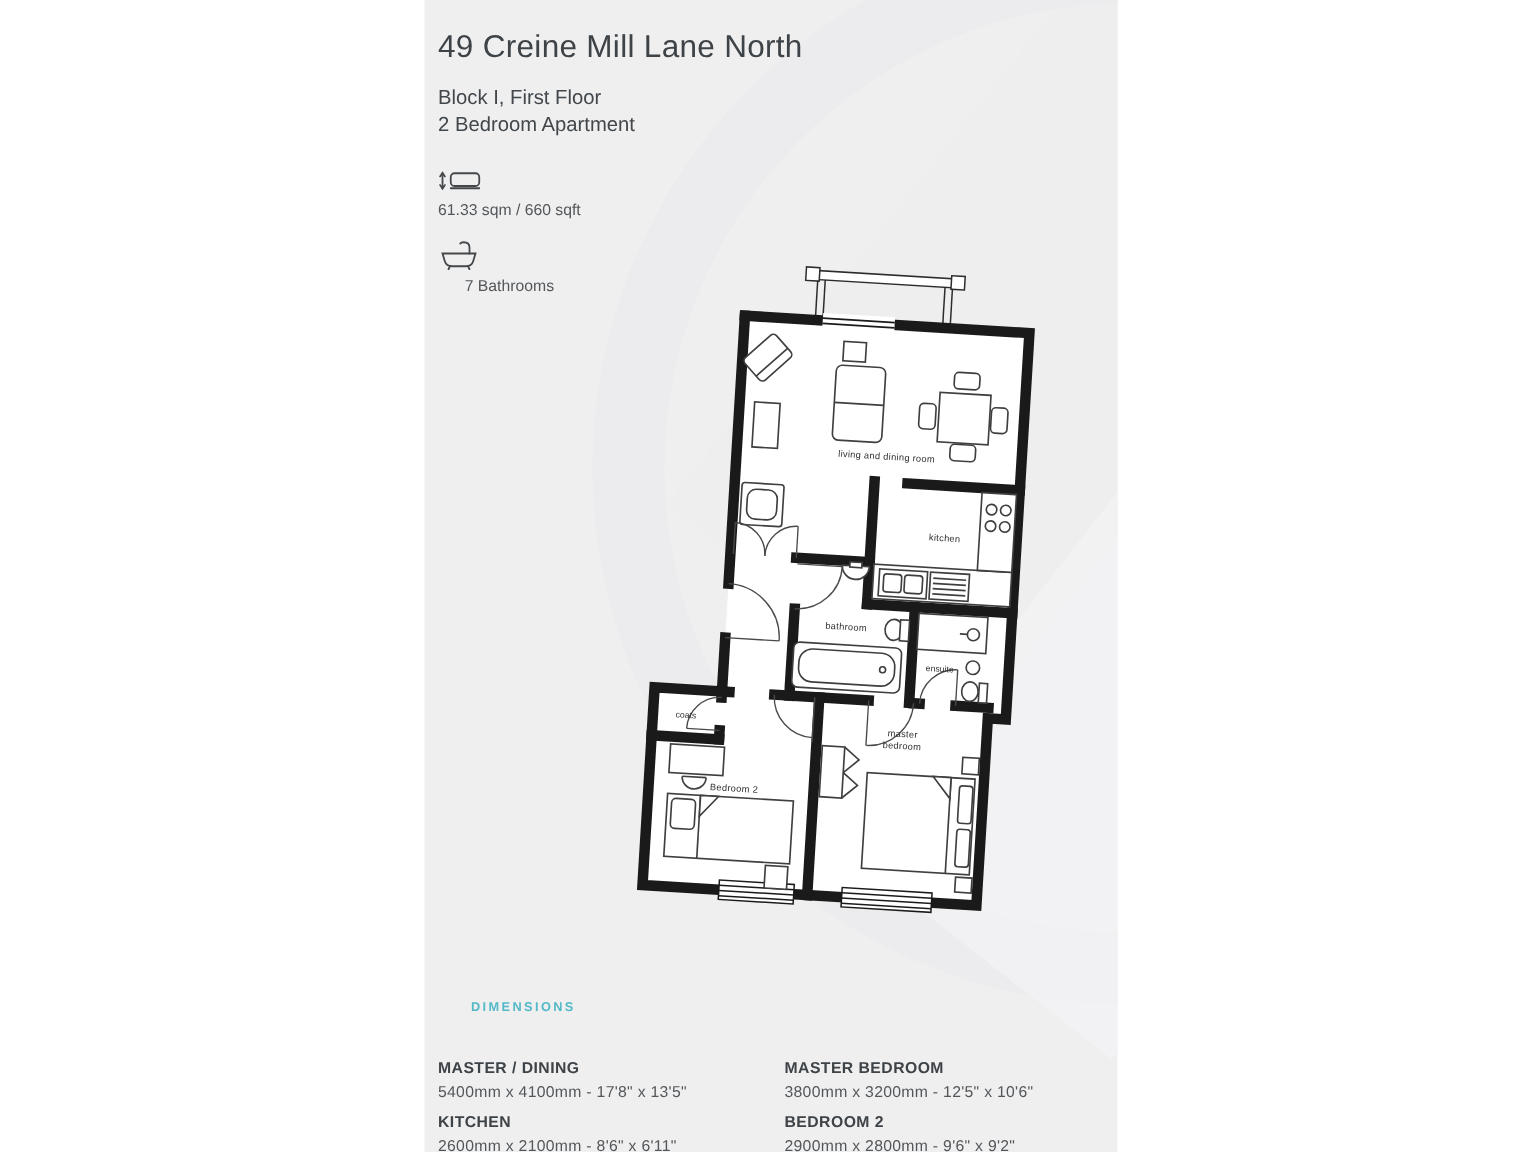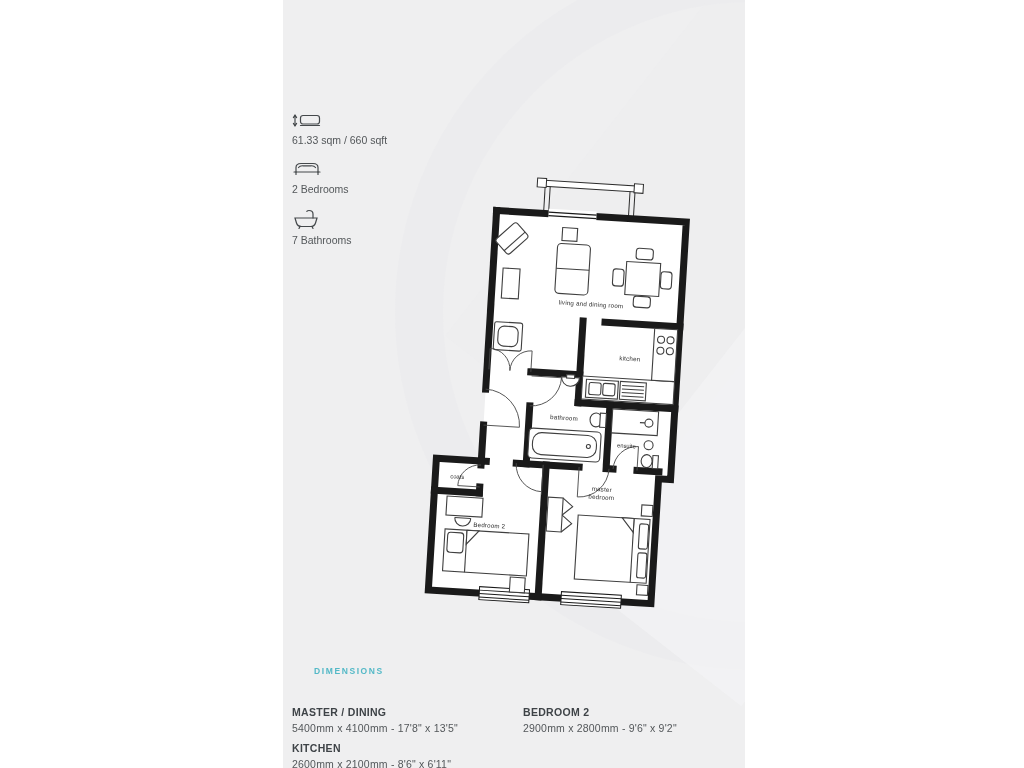--- a/index.html
+++ b/index.html
@@ -12,21 +12,21 @@
     border:48px solid #e9e9ec;opacity:.55;}
   .wm-band{position:absolute;right:-90px;top:-70px;width:250px;height:540px;background:#ececee;
     transform:rotate(38deg);opacity:.6;}
   .wm-band2{position:absolute;right:-150px;top:260px;width:230px;height:420px;background:#f3f3f5;
     transform:rotate(38deg);opacity:.7;}
 
   .hdr{position:absolute;left:9px;top:20px;}
   .title{font-size:21px;font-weight:500;letter-spacing:.2px;color:#3e4347;}
   .subtitle{margin-top:12px;font-size:13.5px;line-height:18px;font-weight:500;color:#42474b;}
 
-  .stats{position:absolute;left:9px;top:112px;}
+  .stats{position:absolute;left:9px;top:112px;text-align:center;}
   .stat{margin-bottom:13px;}
   .stat svg{display:block;}
   .stat-label{margin-top:5px;font-size:10.5px;color:#53575a;}
 
   .plan-wrap{position:absolute;left:152px;top:178px;width:260px;height:450px;}
   .plan-wrap svg{overflow:visible;display:block;}
   .room-label{font-size:6.2px;fill:#2e2e2e;letter-spacing:.2px;}
   .room-label-sm{font-size:5.8px;fill:#2e2e2e;}
 
   .dims{position:absolute;left:9px;top:666px;width:450px;}
@@ -38,45 +38,40 @@
   .dim-size{font-size:10.5px;color:#53575a;margin-bottom:8px;letter-spacing:.2px;}
 </style>
 </head>
 <body>
 
 <div class="panel">
   <div class="wm-ring"></div>
   <div class="wm-band"></div>
   <div class="wm-band2"></div>
 
+  <div class="hdr">
+    <div class="title">49 Creine Mill Lane North</div>
+    <div class="subtitle">
+      <div>Block I, First Floor</div>
+      <div>2 Bedroom Apartment</div>
+    </div>
+  </div>
 
   <div class="stats">
     <div class="stat">
       <svg width="30" height="17" viewBox="0 0 30 17">
         <g stroke="#44484b" stroke-width="1.2" fill="none" stroke-linecap="round">
           <line x1="3" y1="3.5" x2="3" y2="13.5"></line>
           <path d="M1.4,5.6 L3,3.2 L4.6,5.6"></path>
           <path d="M1.4,11.4 L3,13.8 L4.6,11.4"></path>
           <rect x="8.5" y="3.5" width="19" height="8.5" rx="2.5"></rect>
           <line x1="8.5" y1="13.5" x2="27.5" y2="13.5"></line>
         </g>
       </svg>
       <div class="stat-label">61.33 sqm / 660 sqft</div>
-    </div>
-    <div class="stat">
-      <svg width="30" height="19" viewBox="0 0 30 19">
-        <g stroke="#44484b" stroke-width="1.2" fill="none" stroke-linecap="round">
-          <path d="M4,13 V8.5 Q4,4.5 9,4.5 H21 Q26,4.5 26,8.5 V13"></path>
-          <path d="M6.5,8.5 Q8,6.5 11,6.8 H19 Q22,6.5 23.5,8.5"></path>
-          <line x1="2" y1="13" x2="28" y2="13"></line>
-          <line x1="4" y1="13" x2="4" y2="15.5"></line>
-          <line x1="26" y1="13" x2="26" y2="15.5"></line>
-        </g>
-      </svg>
-      <div class="stat-label">2 Bedrooms</div>
     </div>
     <div class="stat">
       <svg width="28" height="21" viewBox="0 0 28 21">
         <g stroke="#44484b" stroke-width="1.2" fill="none" stroke-linecap="round">
           <path d="M3,10 H25 L23.5,15 Q22.5,18.5 18.5,18.5 H9.5 Q5.5,18.5 4.5,15 Z"></path>
           <path d="M21,10 V6 Q21,2.5 17,2.5 Q15.5,2.5 14.8,3.4"></path>
           <line x1="8" y1="18.5" x2="7" y2="20.5"></line>
           <line x1="20" y1="18.5" x2="21" y2="20.5"></line>
         </g>
       </svg>
@@ -266,19 +261,23 @@
           <div class="dim-name">MASTER / DINING</div>
           <div class="dim-size">5400mm x 4100mm  -  17'8" x 13'5"</div>
         </div>
         <div>
           <div class="dim-name">KITCHEN</div>
           <div class="dim-size">2600mm x 2100mm  -  8'6" x 6'11"</div>
         </div>
       </div>
       <div class="dims-col second">
         <div>
+          <div class="dim-name">MASTER BEDROOM</div>
+          <div class="dim-size">3800mm x 3200mm  -  12'5" x 10'6"</div>
+        </div>
+        <div>
           <div class="dim-name">BEDROOM 2</div>
           <div class="dim-size">2900mm x 2800mm  -  9'6" x 9'2"</div>
         </div>
       </div>
     </div>
   </div>
 </div>
 
 </body></html>

